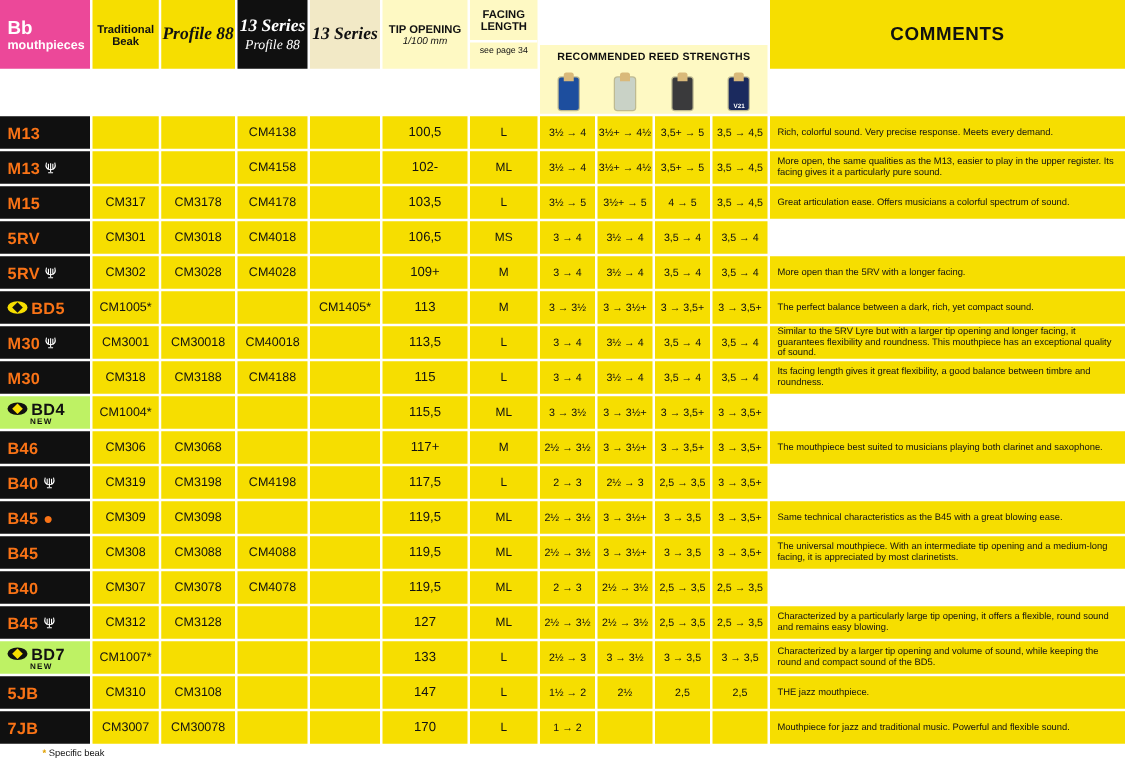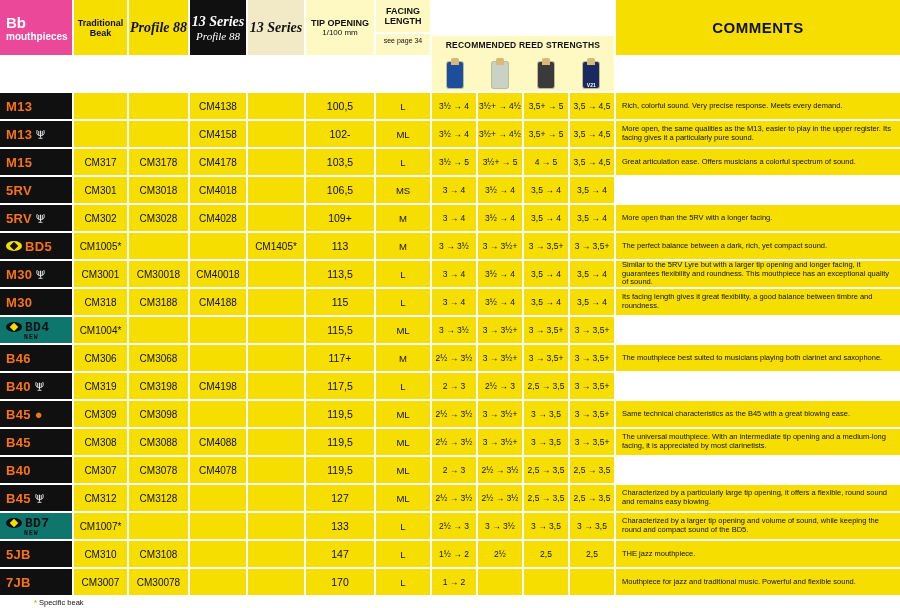--- a/index.html
+++ b/index.html
@@ -13,21 +13,21 @@
   .h-mouth .big{font-size:15px;font-weight:bold;}
   .h-mouth .small{font-size:10px;font-weight:bold;}
   .h-trad{font-size:9px;font-weight:bold;color:#111;}
   .h-p88{font-family:"Liberation Serif",serif;font-style:italic;font-weight:bold;font-size:14px;color:#111;}
   .h-13p88{background:#101010;color:#fff;font-family:"Liberation Serif",serif;font-style:italic;}
   .h-13p88 .top{font-size:14px;font-weight:bold;}
   .h-13p88 .sub{font-size:11px;}
   .h-13{background:#F2E9C6;font-family:"Liberation Serif",serif;font-style:italic;font-weight:bold;font-size:14px;color:#111;}
   .h-gray{background:#fef9c3;color:#111;}
   .h-tip .t{font-size:9px;font-weight:bold;}
-  .h-tip .s{font-size:8px;}
+  .h-tip .s{font-size:8px;font-style:italic;}
   .h-facing{justify-content:flex-start;padding-top:6px;box-sizing:border-box;}
   .h-facing .t{font-size:9px;font-weight:bold;line-height:1.15;}
   .h-facing .divider{width:100%;height:2px;background:#fff;margin:5px 0 3px;}
   .h-facing .s{font-size:7px;}
   .h-reeds{grid-column:8 / span 4;justify-content:flex-start;padding-top:4px;box-sizing:border-box;margin-top:36px;}
   .h-reeds .t{font-size:8.5px;font-weight:bold;letter-spacing:.2px;}
   .reed-icons{display:flex;width:100%;justify-content:space-around;align-items:flex-end;flex:1;padding-bottom:3px;box-sizing:border-box;}
   .reed-icon{width:16px;height:26px;border-radius:2px;position:relative;display:flex;align-items:flex-end;justify-content:center;color:#fff;font-size:5px;font-weight:bold;box-shadow:0 0 0 1px rgba(0,0,0,.25);}
   .reed-icon::before{content:"";position:absolute;top:-4px;left:4px;width:8px;height:7px;background:#D9B97A;border-radius:2px 2px 0 0;}
   .h-comments{font-size:15px;font-weight:bold;color:#111;letter-spacing:.5px;}
@@ -35,21 +35,21 @@
   .row{margin-bottom:2px;}
   .row .cell{height:26px;}
   .model{background:#101010;color:#f97316;flex-direction:column;justify-content:center;align-items:flex-start;padding-left:6px;box-sizing:border-box;}
   .model-top{display:flex;align-items:center;gap:3px;}
   .model-name{font-weight:bold;font-size:13px;letter-spacing:.3px;white-space:nowrap;}
   .lyre-wrap{display:none;line-height:0;}
   .lyre-wrap.show{display:inline-block;}
   .diamond-logo{display:none;width:16px;height:10px;border-radius:50%;background:#F6DE00;position:relative;flex:0 0 auto;}
   .diamond-logo.show{display:inline-block;}
   .diamond-logo::before{content:"";position:absolute;left:5px;top:2px;width:6px;height:6px;background:#101010;transform:rotate(45deg);}
-  .model.new{background:#0f766e;color:#111;font-family:Liberation Mono, monospace;}
+  .model.new{background:#bef264;color:#111;}
   .model.new .diamond-logo{background:#101010;}
   .model.new .diamond-logo::before{background:#F6DE00;}
   .new-badge{display:none;font-size:6.5px;font-weight:bold;color:#111;letter-spacing:1px;margin-left:18px;margin-top:-1px;}
   .new-badge.show{display:block;}
   .ref{font-size:10px;color:#111;}
   .tip{font-size:10.5px;color:#111;}
   .facing{font-size:9.5px;color:#111;}
   .reed{font-size:8.5px;color:#111;white-space:nowrap;}
   .comment{justify-content:flex-start;text-align:left;font-size:7.5px;line-height:1.15;color:#111;padding:2px 6px;box-sizing:border-box;}
   

